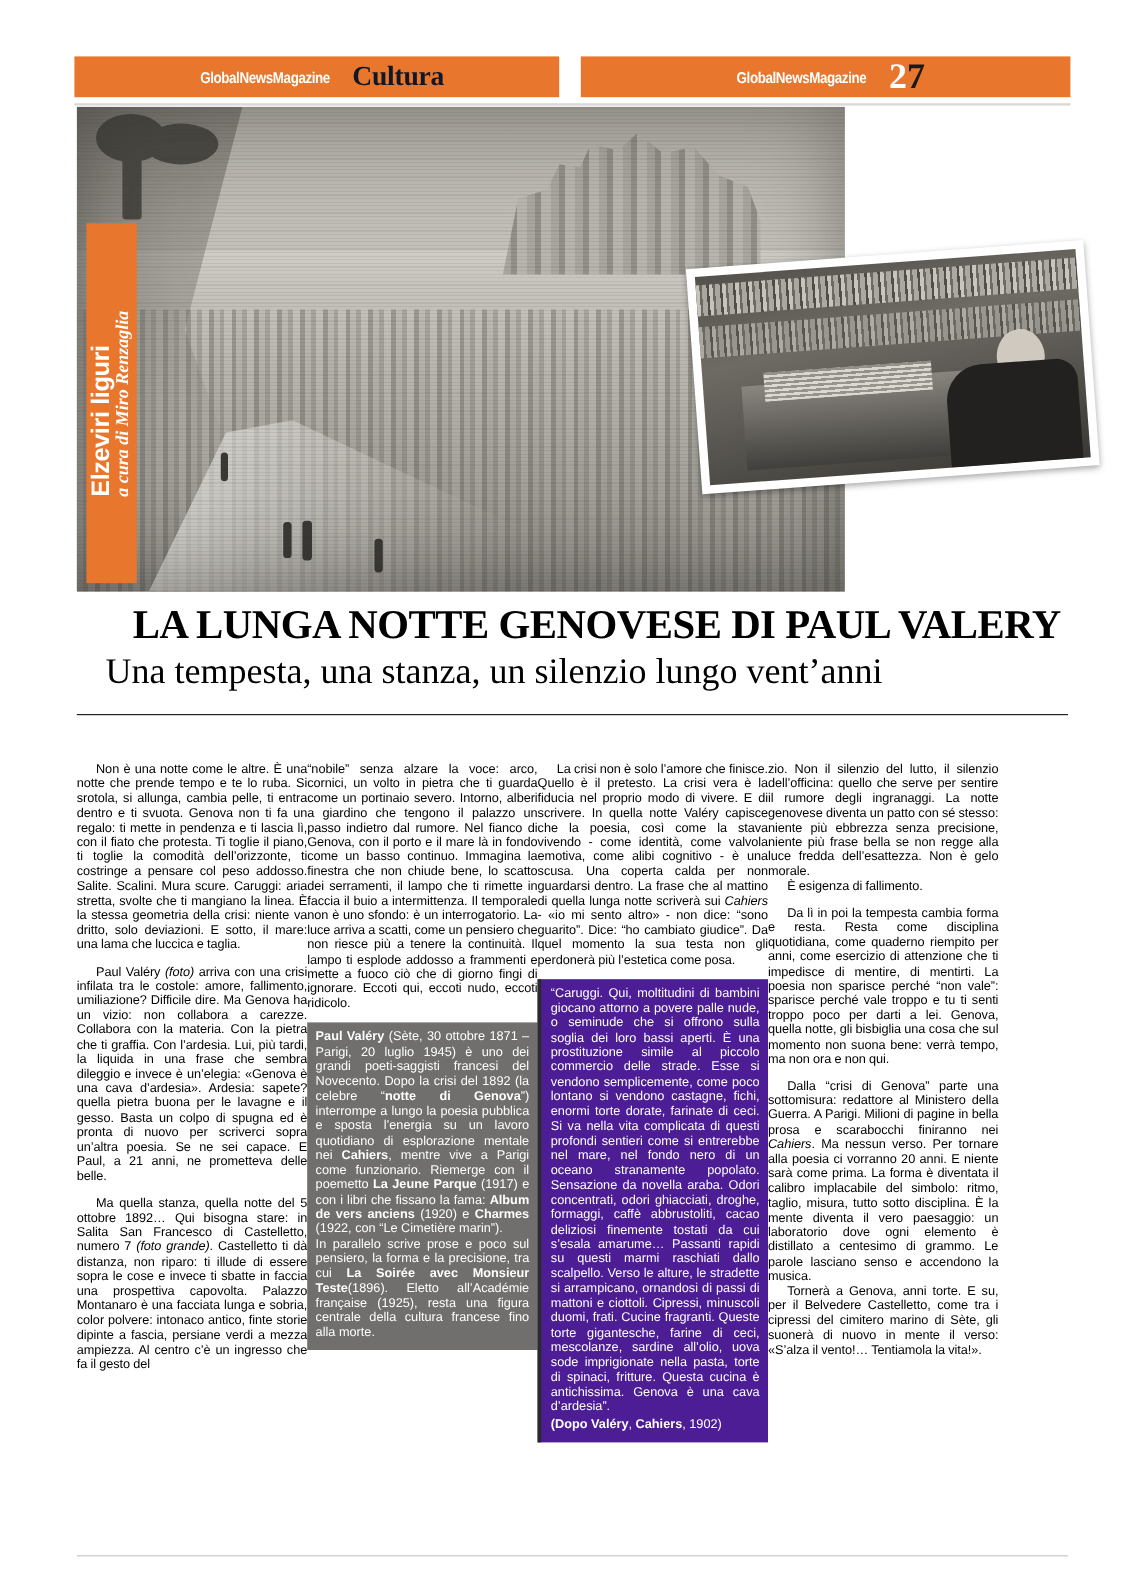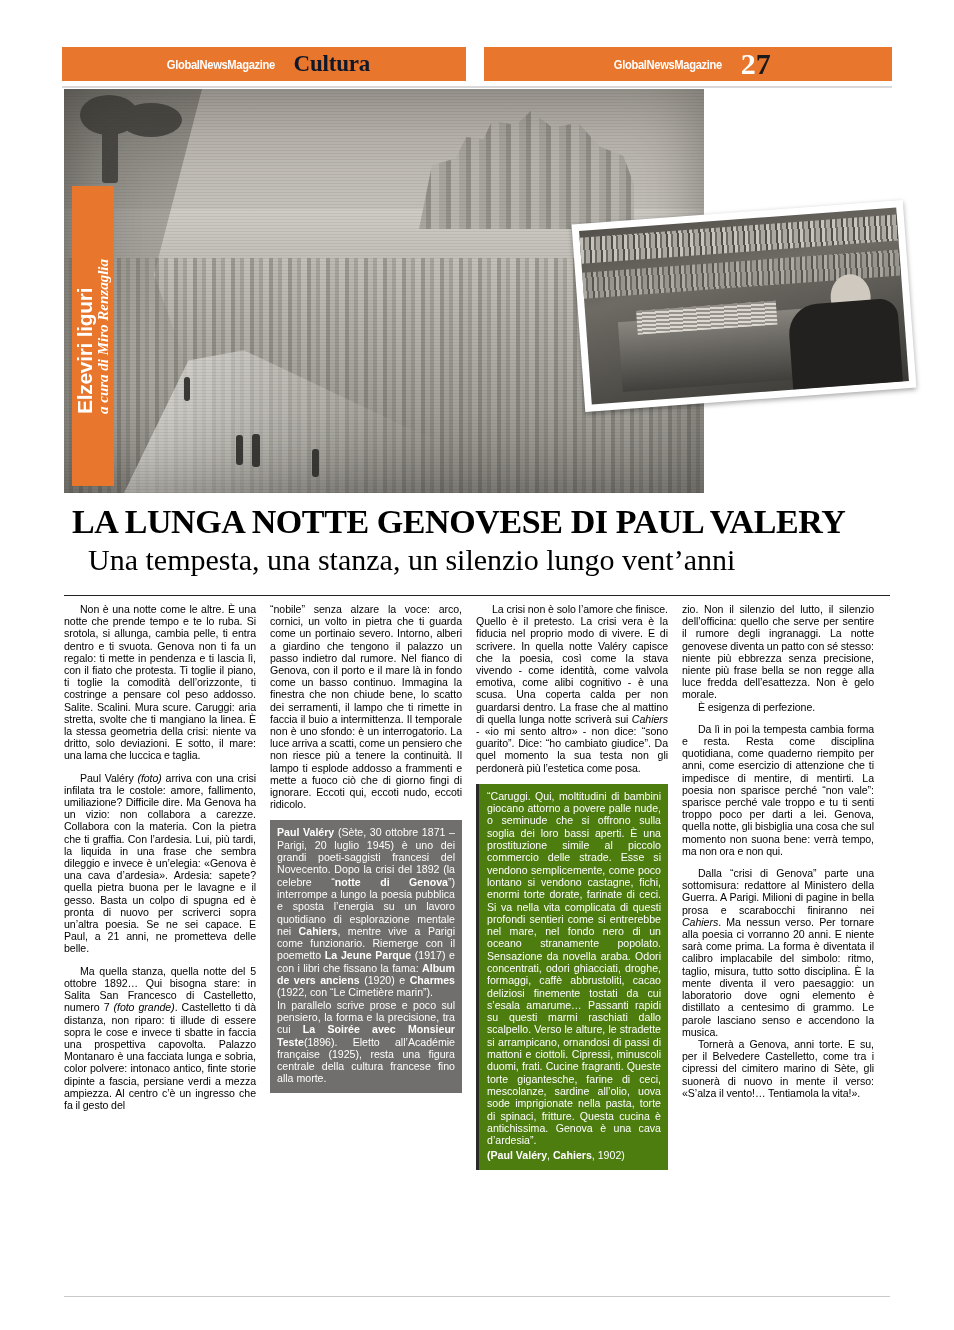--- a/index.html
+++ b/index.html
@@ -145,33 +145,33 @@
   .man-body {
     position:absolute; right:2%; bottom:0; width:110px; height:48%;
     background:#23211f; border-radius: 30px 18px 0 0;
   }
 
   
   .headline-wrap { position: absolute; left: 72px; top: 505px; width: 812px; }
   .headline {
     font-family: "Liberation Serif", serif; font-weight: 700;
     font-size: 34px; line-height: 1.02; letter-spacing: -0.4px;
-    margin: 0; white-space: nowrap;
+    margin: 0; white-space: nowrap; text-align: right;
   }
   .subhead {
     font-family: Liberation Serif, serif; font-weight: 400;
     font-size: 30px; line-height: 1.06; margin: 4px 0 0 16px; white-space: nowrap;
   }
 
   .hr-top { position:absolute; left: 64px; top: 595px; width: 826px; height: 1px; background: #222; }
 
   
   .cols {
-    position: absolute; left: 64px; top: 603px; width: 826px; height: 690px;
-    display: flex; gap: 14px;
+    position: absolute; left: 64px; top: 635px; width: 826px; height: 690px;
+    display: flex; 
   }
   .col { width: 192px; position: relative; }
 
   p.body {
     font-family: "Liberation Sans", sans-serif;
     font-size: 10.6px; line-height: 12.2px;
     text-align: justify; margin: 0 0 0 0;
     text-indent: 16px; hyphens: auto; -webkit-hyphens: auto;
     word-spacing: -0.2px; letter-spacing: -0.05px;
   }
@@ -187,21 +187,21 @@
   }
   .box-gray p {
     font-family: "Liberation Sans", sans-serif;
     font-size: 10.6px; line-height: 12.3px; text-align: justify;
     margin: 0; hyphens: auto; -webkit-hyphens: auto; color: #fff;
   }
   .box-gray p + p { margin-top: 0; }
 
   
   .box-dark {
-    background: #4d7c0f; color: #ffffff; padding: 6px 7px 8px 8px;
+    background: #4c1d95; color: #ffffff; padding: 6px 7px 8px 8px;
     margin-top: 10px; width: 192px;
     border-left: 3px solid #2a2a28;
   }
   .box-dark p {
     font-family: "Liberation Sans", sans-serif;
     font-size: 10.6px; line-height: 12.3px; text-align: justify;
     margin: 0; hyphens: auto; -webkit-hyphens: auto; color:#fff;
   }
   .box-credit { margin-top: 3px !important; }
 
@@ -282,27 +282,27 @@
       <div class="box-gray">
         <p><span class="bd">Paul Valéry</span><span> (Sète, 30 ottobre 1871 – Parigi, 20 luglio 1945) è uno dei grandi poeti-saggisti francesi del Novecento. Dopo la crisi del 1892 (la celebre “</span><span class="bd">notte di Genova</span><span>”) interrompe a lungo la poesia pubblica e sposta l’energia su un lavoro quotidiano di esplorazione mentale nei </span><span class="bd">Cahiers</span><span>, mentre vive a Parigi come funzionario. Riemerge con il poemetto </span><span class="bd">La Jeune Parque</span><span> (1917) e con i libri che fissano la fama: </span><span class="bd">Album de vers anciens</span><span> (1920) e </span><span class="bd">Charmes</span><span> (1922, con “Le Cimetière marin”).</span></p>
         <p><span>In parallelo scrive prose e poco sul pensiero, la forma e la precisione, tra cui </span><span class="bd">La Soirée avec Monsieur Teste</span><span>(1896). Eletto all’Académie française (1925), resta una figura centrale della cultura francese fino alla morte.</span></p>
       </div>
     </div>
 
     <div class="col">
       <p class="body"><span>La crisi non è solo l’amore che finisce. Quello è il pretesto. La crisi vera è la fiducia nel proprio modo di vivere. E di scrivere. In quella notte Valéry capisce che la poesia, così come la stava vivendo - come identità, come valvola emotiva, come alibi cognitivo - è una scusa. Una coperta calda per non guardarsi dentro. La frase che al mattino di quella lunga notte scriverà sui </span><span class="it">Cahiers</span><span> - «io mi sento altro» - non dice: “sono guarito”. Dice: “ho cambiato giudice”. Da quel momento la sua testa non gli perdonerà più l’estetica come posa.</span></p>
       <div class="box-dark">
         <p>“Caruggi. Qui, moltitudini di bambini giocano attorno a povere palle nude, o seminude che si offrono sulla soglia dei loro bassi aperti. È una prostituzione simile al piccolo commercio delle strade. Esse si vendono semplicemente, come poco lontano si vendono castagne, fichi, enormi torte dorate, farinate di ceci. Si va nella vita complicata di questi profondi sentieri come si entrerebbe nel mare, nel fondo nero di un oceano stranamente popolato. Sensazione da novella araba. Odori concentrati, odori ghiacciati, droghe, formaggi, caffè abbrustoliti, cacao deliziosi finemente tostati da cui s’esala amarume… Passanti rapidi su questi marmi raschiati dallo scalpello. Verso le alture, le stradette si arrampicano, ornandosi di passi di mattoni e ciottoli. Cipressi, minuscoli duomi, frati. Cucine fragranti. Queste torte gigantesche, farine di ceci, mescolanze, sardine all’olio, uova sode imprigionate nella pasta, torte di spinaci, fritture. Questa cucina è antichissima. Genova è una cava d’ardesia”.</p>
-        <p class="box-credit"><span class="bd">(Paul Valéry</span><span>, </span><span class="bd">Cahiers</span><span>, 1902)</span></p>
+        <p class="box-credit"><span class="bd">(Dopo Valéry</span><span>, </span><span class="bd">Cahiers</span><span>, 1902)</span></p>
       </div>
     </div>
 
     <div class="col">
       <p class="body noind">zio. Non il silenzio del lutto, il silenzio dell’officina: quello che serve per sentire il rumore degli ingranaggi. La notte genovese diventa un patto con sé stesso: niente più ebbrezza senza precisione, niente più frase bella se non regge alla luce fredda dell’esattezza. Non è gelo morale.</p>
-      <p class="body" style="margin-top:0">È esigenza di perfezione.</p>
+      <p class="body" style="margin-top:0">È esigenza di fallimento.</p>
       <p class="body">Da lì in poi la tempesta cambia forma e resta. Resta come disciplina quotidiana, come quaderno riempito per anni, come esercizio di attenzione che ti impedisce di mentire, di mentirti. La poesia non sparisce perché “non vale”: sparisce perché vale troppo e tu ti senti troppo poco per darti a lei. Genova, quella notte, gli bisbiglia una cosa che sul momento non suona bene: verrà tempo, ma non ora e non qui.</p>
       <p class="body"><span>Dalla “crisi di Genova” parte una sottomisura: redattore al Ministero della Guerra. A Parigi. Milioni di pagine in bella prosa e scarabocchi finiranno nei </span><span class="it">Cahiers</span><span>. Ma nessun verso. Per tornare alla poesia ci vorranno 20 anni. E niente sarà come prima. La forma è diventata il calibro implacabile del simbolo: ritmo, taglio, misura, tutto sotto disciplina. È la mente diventa il vero paesaggio: un laboratorio dove ogni elemento è distillato a centesimo di grammo. Le parole lasciano senso e accendono la musica.</span></p>
       <p class="body" style="margin-top:0">Tornerà a Genova, anni torte. E su, per il Belvedere Castelletto, come tra i cipressi del cimitero marino di Sète, gli suonerà di nuovo in mente il verso: «S’alza il vento!… Tentiamola la vita!».</p>
     </div>
 
   </div>
 
   <div class="hr-bot"></div>
 </div>
 

